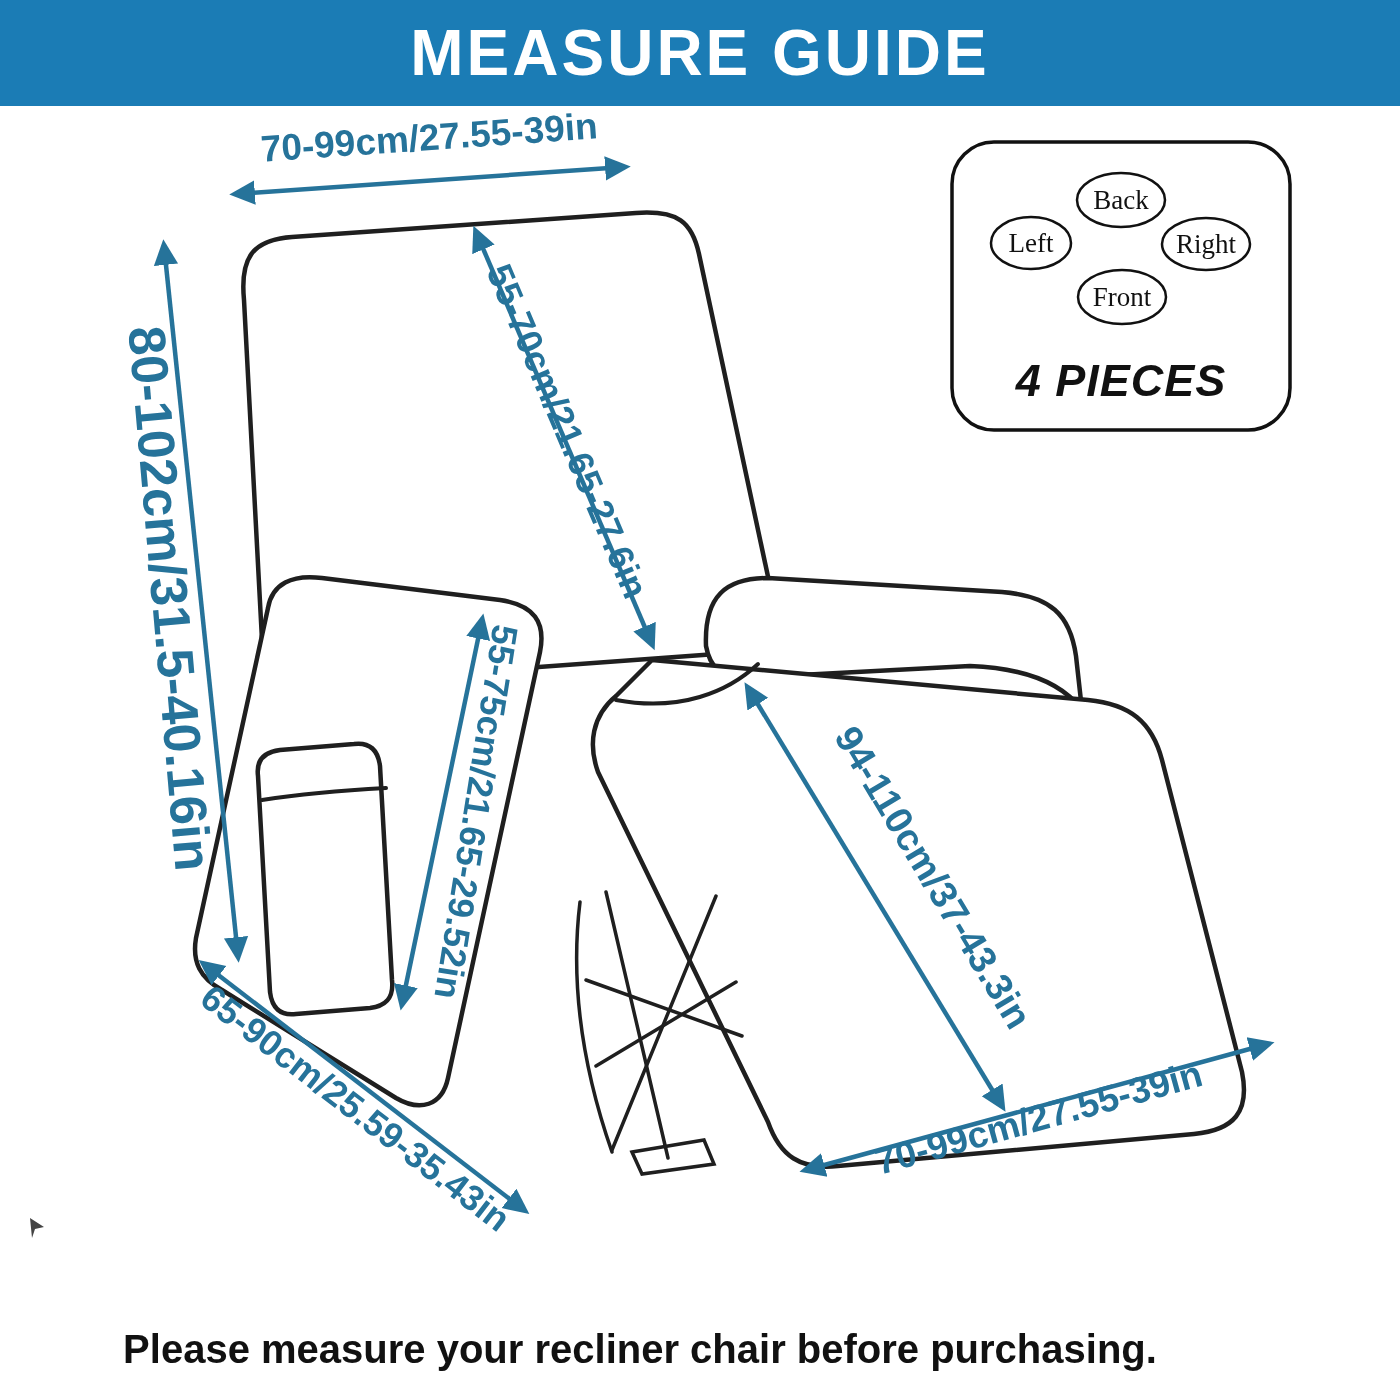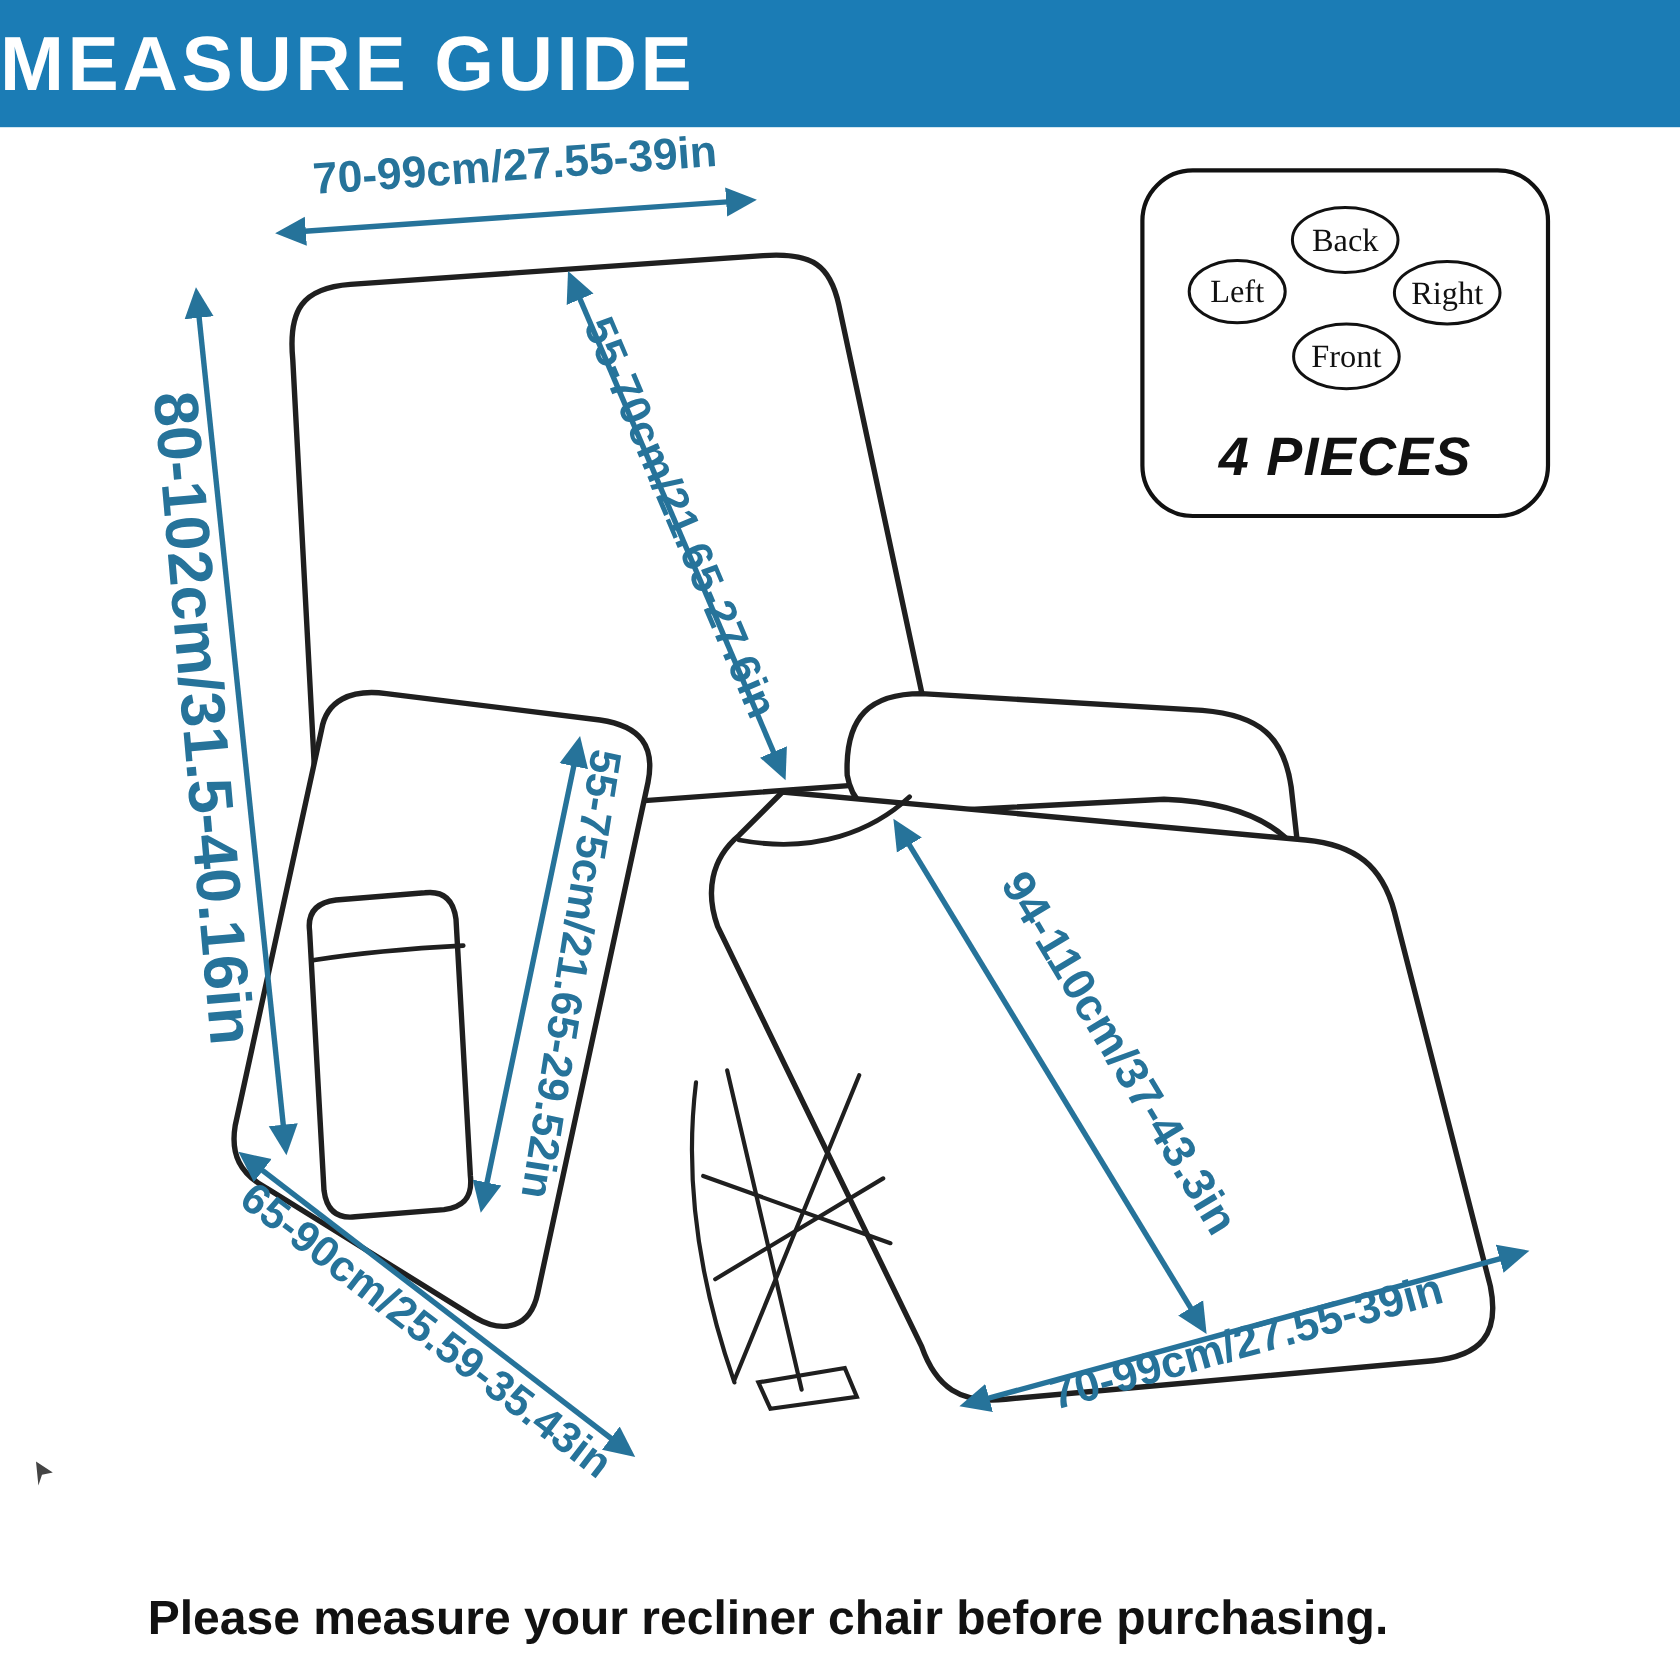--- a/index.html
+++ b/index.html
@@ -7,21 +7,21 @@
     width:1400px;height:1400px;
     background:#ffffff;
     position:relative;
     overflow:hidden;
     font-family:"Liberation Sans", sans-serif;
   }
   .header-banner{
     position:absolute;top:0;left:0;
     width:1400px;height:106px;
     background:#1b7cb5;
-    display:flex;align-items:center;
+    display:flex;align-items:center;justify-content:center;
   }
   .header-banner h1{
     margin:0;
     color:#ffffff;
     font-size:64px;
     font-weight:700;
     letter-spacing:3px;
     font-family:"Liberation Sans", sans-serif;
   }
   .diagram-svg{

